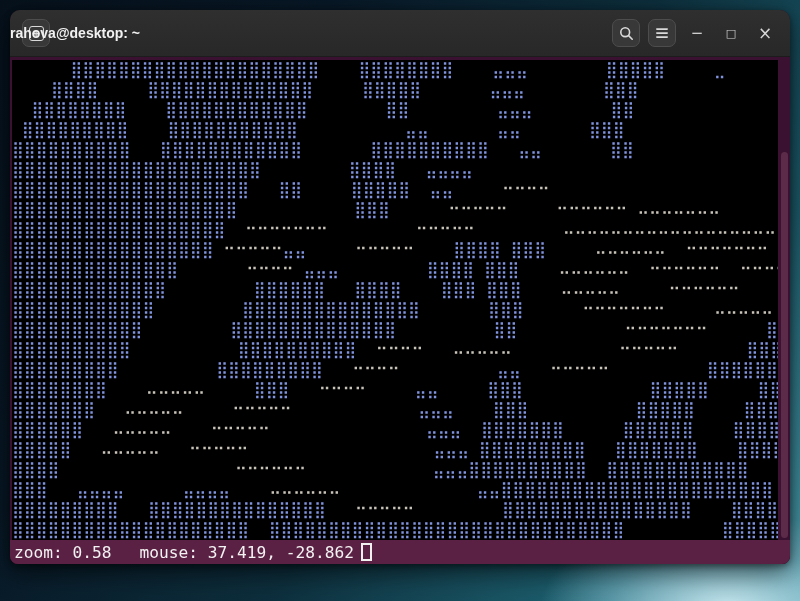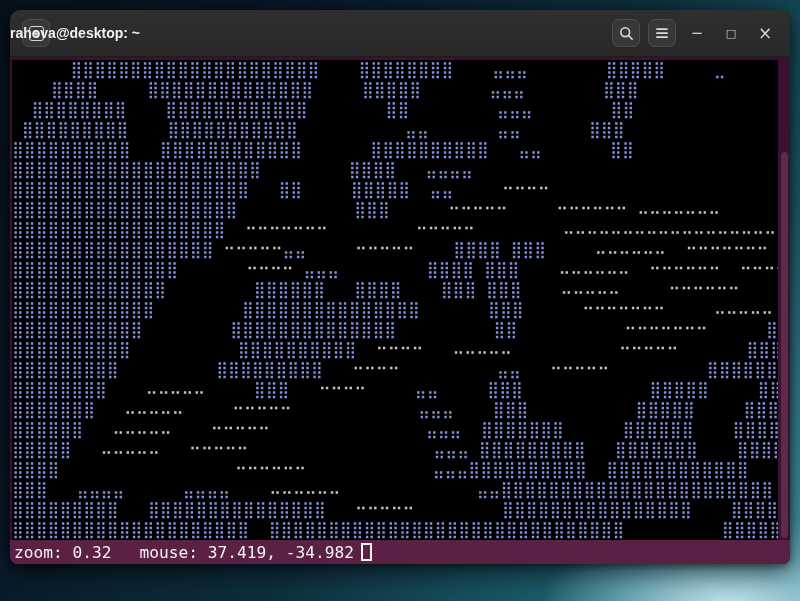--- a/index.html
+++ b/index.html
@@ -101,19 +101,19 @@
       <div class="winctl">−</div>
       <div class="winctl maxi">□</div>
       <div class="winctl close">×</div>
     </div>
   </div>
 
   <div class="terminal">
     <div class="map"><div><span style="color: rgb(0, 0, 0);">      </span><span style="color: rgb(128, 147, 222);">⣿⣿⣿⣿⣿⣿⣿⣿⣿⣿⣿⣿⣿⣿⣿⣿⣿⣿⣿⣿⣿</span><span style="color: rgb(0, 0, 0);">    </span><span style="color: rgb(128, 147, 222);">⣿⣿⣿⣿⣿⣿⣿⣿</span><span style="color: rgb(0, 0, 0);">    </span><span style="color: rgb(128, 147, 222);">⣤⣤⣤</span><span style="color: rgb(0, 0, 0);">        </span><span style="color: rgb(128, 147, 222);">⣿⣿⣿⣿⣿</span><span style="color: rgb(0, 0, 0);">     </span><span style="color: rgb(128, 147, 222);">⣀</span><span style="color: rgb(0, 0, 0);">             </span></div><div><span style="color: rgb(0, 0, 0);">    </span><span style="color: rgb(128, 147, 222);">⣿⣿⣿⣿</span><span style="color: rgb(0, 0, 0);">     </span><span style="color: rgb(128, 147, 222);">⣿⣿⣿⣿⣿⣿⣿⣿⣿⣿⣿⣿⣿⣿</span><span style="color: rgb(0, 0, 0);">     </span><span style="color: rgb(128, 147, 222);">⣿⣿⣿⣿⣿</span><span style="color: rgb(0, 0, 0);">       </span><span style="color: rgb(128, 147, 222);">⣤⣤⣤</span><span style="color: rgb(0, 0, 0);">        </span><span style="color: rgb(128, 147, 222);">⣿⣿⣿</span><span style="color: rgb(0, 0, 0);">                    </span></div><div><span style="color: rgb(0, 0, 0);">  </span><span style="color: rgb(128, 147, 222);">⣿⣿⣿⣿⣿⣿⣿⣿</span><span style="color: rgb(0, 0, 0);">    </span><span style="color: rgb(128, 147, 222);">⣿⣿⣿⣿⣿⣿⣿⣿⣿⣿⣿⣿</span><span style="color: rgb(0, 0, 0);">        </span><span style="color: rgb(128, 147, 222);">⣿⣿</span><span style="color: rgb(0, 0, 0);">         </span><span style="color: rgb(128, 147, 222);">⣤⣤⣤</span><span style="color: rgb(0, 0, 0);">        </span><span style="color: rgb(128, 147, 222);">⣿⣿</span><span style="color: rgb(0, 0, 0);">                    </span></div><div><span style="color: rgb(0, 0, 0);"> </span><span style="color: rgb(128, 147, 222);">⣿⣿⣿⣿⣿⣿⣿⣿⣿</span><span style="color: rgb(0, 0, 0);">    </span><span style="color: rgb(128, 147, 222);">⣿⣿⣿⣿⣿⣿⣿⣿⣿⣿⣿</span><span style="color: rgb(0, 0, 0);">           </span><span style="color: rgb(128, 147, 222);">⣤⣤</span><span style="color: rgb(0, 0, 0);">       </span><span style="color: rgb(128, 147, 222);">⣤⣤</span><span style="color: rgb(0, 0, 0);">       </span><span style="color: rgb(128, 147, 222);">⣿⣿⣿</span><span style="color: rgb(0, 0, 0);">                     </span></div><div><span style="color: rgb(128, 147, 222);">⣿⣿⣿⣿⣿⣿⣿⣿⣿⣿</span><span style="color: rgb(0, 0, 0);">   </span><span style="color: rgb(128, 147, 222);">⣿⣿⣿⣿⣿⣿⣿⣿⣿⣿⣿⣿</span><span style="color: rgb(0, 0, 0);">       </span><span style="color: rgb(128, 147, 222);">⣿⣿⣿⣿⣿⣿⣿⣿⣿⣿</span><span style="color: rgb(0, 0, 0);">   </span><span style="color: rgb(128, 147, 222);">⣤⣤</span><span style="color: rgb(0, 0, 0);">       </span><span style="color: rgb(128, 147, 222);">⣿⣿</span><span style="color: rgb(0, 0, 0);">                      </span></div><div><span style="color: rgb(128, 147, 222);">⣿⣿⣿⣿⣿⣿⣿⣿⣿⣿⣿⣿⣿⣿⣿⣿⣿⣿⣿⣿⣿</span><span style="color: rgb(0, 0, 0);">         </span><span style="color: rgb(128, 147, 222);">⣿⣿⣿⣿</span><span style="color: rgb(0, 0, 0);">   </span><span style="color: rgb(128, 147, 222);">⣤⣤⣤⣤</span><span style="color: rgb(0, 0, 0);">                                     </span></div><div><span style="color: rgb(128, 147, 222);">⣿⣿⣿⣿⣿⣿⣿⣿⣿⣿⣿⣿⣿⣿⣿⣿⣿⣿⣿⣿</span><span style="color: rgb(0, 0, 0);">   </span><span style="color: rgb(128, 147, 222);">⣿⣿</span><span style="color: rgb(0, 0, 0);">     </span><span style="color: rgb(128, 147, 222);">⣿⣿⣿⣿⣿</span><span style="color: rgb(0, 0, 0);">  </span><span style="color: rgb(128, 147, 222);">⣤⣤</span><span style="color: rgb(0, 0, 0);">     </span><span style="color: rgb(201, 196, 186);">⠒⠒⠒⠒</span><span style="color: rgb(0, 0, 0);">                              </span></div><div><span style="color: rgb(128, 147, 222);">⣿⣿⣿⣿⣿⣿⣿⣿⣿⣿⣿⣿⣿⣿⣿⣿⣿⣿⣿</span><span style="color: rgb(0, 0, 0);">            </span><span style="color: rgb(128, 147, 222);">⣿⣿⣿</span><span style="color: rgb(0, 0, 0);">      </span><span style="color: rgb(201, 196, 186);">⠒⠒⠒⠒⠒</span><span style="color: rgb(0, 0, 0);">     </span><span style="color: rgb(201, 196, 186);">⠒⠒⠒⠒⠒⠒</span><span style="color: rgb(0, 0, 0);"> </span><span style="color: rgb(201, 196, 186);">⠤⠤⠤⠤⠤⠤⠤</span><span style="color: rgb(0, 0, 0);">              </span></div><div><span style="color: rgb(128, 147, 222);">⣿⣿⣿⣿⣿⣿⣿⣿⣿⣿⣿⣿⣿⣿⣿⣿⣿⣿</span><span style="color: rgb(0, 0, 0);">  </span><span style="color: rgb(201, 196, 186);">⠒⠒⠒⠒⠒⠒⠒</span><span style="color: rgb(0, 0, 0);">         </span><span style="color: rgb(201, 196, 186);">⠒⠒⠒⠒⠒</span><span style="color: rgb(0, 0, 0);">         </span><span style="color: rgb(201, 196, 186);">⠤⠤⠤⠤⠤⠤⠤⠤⠤⠤⠤⠤⠤⠤⠤⠤⠤⠤⠤</span></div><div><span style="color: rgb(128, 147, 222);">⣿⣿⣿⣿⣿⣿⣿⣿⣿⣿⣿⣿⣿⣿⣿⣿⣿</span><span style="color: rgb(0, 0, 0);"> </span><span style="color: rgb(201, 196, 186);">⠒⠒⠒⠒⠒</span><span style="color: rgb(128, 147, 222);">⣤⣤</span><span style="color: rgb(0, 0, 0);">     </span><span style="color: rgb(201, 196, 186);">⠒⠒⠒⠒⠒</span><span style="color: rgb(0, 0, 0);">    </span><span style="color: rgb(128, 147, 222);">⣿⣿⣿⣿</span><span style="color: rgb(0, 0, 0);"> </span><span style="color: rgb(128, 147, 222);">⣿⣿⣿</span><span style="color: rgb(0, 0, 0);">     </span><span style="color: rgb(201, 196, 186);">⠤⠤⠤⠤⠤⠤</span><span style="color: rgb(0, 0, 0);">  </span><span style="color: rgb(201, 196, 186);">⠒⠒⠒⠒⠒⠒⠒</span><span style="color: rgb(0, 0, 0);">     </span></div><div><span style="color: rgb(128, 147, 222);">⣿⣿⣿⣿⣿⣿⣿⣿⣿⣿⣿⣿⣿⣿</span><span style="color: rgb(0, 0, 0);">       </span><span style="color: rgb(201, 196, 186);">⠒⠒⠒⠒</span><span style="color: rgb(0, 0, 0);"> </span><span style="color: rgb(128, 147, 222);">⣤⣤⣤</span><span style="color: rgb(0, 0, 0);">         </span><span style="color: rgb(128, 147, 222);">⣿⣿⣿⣿</span><span style="color: rgb(0, 0, 0);"> </span><span style="color: rgb(128, 147, 222);">⣿⣿⣿</span><span style="color: rgb(0, 0, 0);">    </span><span style="color: rgb(201, 196, 186);">⠤⠤⠤⠤⠤⠤</span><span style="color: rgb(0, 0, 0);">  </span><span style="color: rgb(201, 196, 186);">⠒⠒⠒⠒⠒⠒</span><span style="color: rgb(0, 0, 0);">  </span><span style="color: rgb(201, 196, 186);">⠒⠒⠒⠒⠒</span></div><div><span style="color: rgb(128, 147, 222);">⣿⣿⣿⣿⣿⣿⣿⣿⣿⣿⣿⣿⣿</span><span style="color: rgb(0, 0, 0);">         </span><span style="color: rgb(128, 147, 222);">⣿⣿⣿⣿⣿⣿</span><span style="color: rgb(0, 0, 0);">   </span><span style="color: rgb(128, 147, 222);">⣿⣿⣿⣿</span><span style="color: rgb(0, 0, 0);">    </span><span style="color: rgb(128, 147, 222);">⣿⣿⣿</span><span style="color: rgb(0, 0, 0);"> </span><span style="color: rgb(128, 147, 222);">⣿⣿⣿</span><span style="color: rgb(0, 0, 0);">    </span><span style="color: rgb(201, 196, 186);">⠤⠤⠤⠤⠤</span><span style="color: rgb(0, 0, 0);">     </span><span style="color: rgb(201, 196, 186);">⠒⠒⠒⠒⠒⠒</span><span style="color: rgb(0, 0, 0);">      </span></div><div><span style="color: rgb(128, 147, 222);">⣿⣿⣿⣿⣿⣿⣿⣿⣿⣿⣿⣿</span><span style="color: rgb(0, 0, 0);">         </span><span style="color: rgb(128, 147, 222);">⣿⣿⣿⣿⣿⣿⣿⣿⣿⣿⣿⣿⣿⣿⣿</span><span style="color: rgb(0, 0, 0);">       </span><span style="color: rgb(128, 147, 222);">⣿⣿⣿</span><span style="color: rgb(0, 0, 0);">      </span><span style="color: rgb(201, 196, 186);">⠒⠒⠒⠒⠒⠒⠒</span><span style="color: rgb(0, 0, 0);">     </span><span style="color: rgb(201, 196, 186);">⠤⠤⠤⠤⠤</span><span style="color: rgb(0, 0, 0);">     </span></div><div><span style="color: rgb(128, 147, 222);">⣿⣿⣿⣿⣿⣿⣿⣿⣿⣿⣿</span><span style="color: rgb(0, 0, 0);">         </span><span style="color: rgb(128, 147, 222);">⣿⣿⣿⣿⣿⣿⣿⣿⣿⣿⣿⣿⣿⣿</span><span style="color: rgb(0, 0, 0);">          </span><span style="color: rgb(128, 147, 222);">⣿⣿</span><span style="color: rgb(0, 0, 0);">           </span><span style="color: rgb(201, 196, 186);">⠒⠒⠒⠒⠒⠒⠒</span><span style="color: rgb(0, 0, 0);">      </span><span style="color: rgb(128, 147, 222);">⣿⣿⣿⣿⣿⣿</span></div><div><span style="color: rgb(128, 147, 222);">⣿⣿⣿⣿⣿⣿⣿⣿⣿⣿</span><span style="color: rgb(0, 0, 0);">           </span><span style="color: rgb(128, 147, 222);">⣿⣿⣿⣿⣿⣿⣿⣿⣿⣿</span><span style="color: rgb(0, 0, 0);">  </span><span style="color: rgb(201, 196, 186);">⠒⠒⠒⠒</span><span style="color: rgb(0, 0, 0);">   </span><span style="color: rgb(201, 196, 186);">⠤⠤⠤⠤⠤</span><span style="color: rgb(0, 0, 0);">           </span><span style="color: rgb(201, 196, 186);">⠒⠒⠒⠒⠒</span><span style="color: rgb(0, 0, 0);">       </span><span style="color: rgb(128, 147, 222);">⣿⣿⣿⣿⣿⣿</span></div><div><span style="color: rgb(128, 147, 222);">⣿⣿⣿⣿⣿⣿⣿⣿⣿</span><span style="color: rgb(0, 0, 0);">          </span><span style="color: rgb(128, 147, 222);">⣿⣿⣿⣿⣿⣿⣿⣿⣿</span><span style="color: rgb(0, 0, 0);">   </span><span style="color: rgb(201, 196, 186);">⠒⠒⠒⠒</span><span style="color: rgb(0, 0, 0);">          </span><span style="color: rgb(128, 147, 222);">⣤⣤</span><span style="color: rgb(0, 0, 0);">   </span><span style="color: rgb(201, 196, 186);">⠒⠒⠒⠒⠒</span><span style="color: rgb(0, 0, 0);">          </span><span style="color: rgb(128, 147, 222);">⣿⣿⣿⣿⣿⣿</span><span style="color: rgb(0, 0, 0);">   </span></div><div><span style="color: rgb(128, 147, 222);">⣿⣿⣿⣿⣿⣿⣿⣿</span><span style="color: rgb(0, 0, 0);">    </span><span style="color: rgb(201, 196, 186);">⠤⠤⠤⠤⠤</span><span style="color: rgb(0, 0, 0);">     </span><span style="color: rgb(128, 147, 222);">⣿⣿⣿</span><span style="color: rgb(0, 0, 0);">   </span><span style="color: rgb(201, 196, 186);">⠒⠒⠒⠒</span><span style="color: rgb(0, 0, 0);">     </span><span style="color: rgb(128, 147, 222);">⣤⣤</span><span style="color: rgb(0, 0, 0);">     </span><span style="color: rgb(128, 147, 222);">⣿⣿⣿</span><span style="color: rgb(0, 0, 0);">             </span><span style="color: rgb(128, 147, 222);">⣿⣿⣿⣿⣿</span><span style="color: rgb(0, 0, 0);">     </span><span style="color: rgb(128, 147, 222);">⣿⣿⣿⣿⣿⣿⣿⣿</span></div><div><span style="color: rgb(128, 147, 222);">⣿⣿⣿⣿⣿⣿⣿</span><span style="color: rgb(0, 0, 0);">   </span><span style="color: rgb(201, 196, 186);">⠤⠤⠤⠤⠤</span><span style="color: rgb(0, 0, 0);">     </span><span style="color: rgb(201, 196, 186);">⠒⠒⠒⠒⠒</span><span style="color: rgb(0, 0, 0);">             </span><span style="color: rgb(128, 147, 222);">⣤⣤⣤</span><span style="color: rgb(0, 0, 0);">    </span><span style="color: rgb(128, 147, 222);">⣿⣿⣿</span><span style="color: rgb(0, 0, 0);">           </span><span style="color: rgb(128, 147, 222);">⣿⣿⣿⣿⣿</span><span style="color: rgb(0, 0, 0);">     </span><span style="color: rgb(128, 147, 222);">⣿⣿⣿⣿⣿⣿⣿⣿⣿</span></div><div><span style="color: rgb(128, 147, 222);">⣿⣿⣿⣿⣿⣿</span><span style="color: rgb(0, 0, 0);">   </span><span style="color: rgb(201, 196, 186);">⠤⠤⠤⠤⠤</span><span style="color: rgb(0, 0, 0);">    </span><span style="color: rgb(201, 196, 186);">⠒⠒⠒⠒⠒</span><span style="color: rgb(0, 0, 0);">                </span><span style="color: rgb(128, 147, 222);">⣤⣤⣤</span><span style="color: rgb(0, 0, 0);">  </span><span style="color: rgb(128, 147, 222);">⣿⣿⣿⣿⣿⣿⣿</span><span style="color: rgb(0, 0, 0);">      </span><span style="color: rgb(128, 147, 222);">⣿⣿⣿⣿⣿⣿</span><span style="color: rgb(0, 0, 0);">    </span><span style="color: rgb(128, 147, 222);">⣿⣿⣿⣿⣿⣿⣿⣿⣿⣿⣿</span></div><div><span style="color: rgb(128, 147, 222);">⣿⣿⣿⣿⣿</span><span style="color: rgb(0, 0, 0);">   </span><span style="color: rgb(201, 196, 186);">⠤⠤⠤⠤⠤</span><span style="color: rgb(0, 0, 0);">   </span><span style="color: rgb(201, 196, 186);">⠒⠒⠒⠒⠒</span><span style="color: rgb(0, 0, 0);">                   </span><span style="color: rgb(128, 147, 222);">⣤⣤⣤</span><span style="color: rgb(0, 0, 0);"> </span><span style="color: rgb(128, 147, 222);">⣿⣿⣿⣿⣿⣿⣿⣿⣿</span><span style="color: rgb(0, 0, 0);">   </span><span style="color: rgb(128, 147, 222);">⣿⣿⣿⣿⣿⣿⣿</span><span style="color: rgb(0, 0, 0);">    </span><span style="color: rgb(128, 147, 222);">⣿⣿⣿⣿⣿⣿⣿⣿⣿⣿⣿</span></div><div><span style="color: rgb(128, 147, 222);">⣿⣿⣿⣿</span><span style="color: rgb(0, 0, 0);">                  </span><span style="color: rgb(201, 196, 186);">⠒⠒⠒⠒⠒⠒</span><span style="color: rgb(0, 0, 0);">             </span><span style="color: rgb(128, 147, 222);">⣤⣤⣤⣿⣿⣿⣿⣿⣿⣿⣿⣿⣿</span><span style="color: rgb(0, 0, 0);">  </span><span style="color: rgb(128, 147, 222);">⣿⣿⣿⣿⣿⣿⣿⣿⣿⣿⣿⣿</span><span style="color: rgb(0, 0, 0);">    </span></div><div><span style="color: rgb(128, 147, 222);">⣿⣿⣿</span><span style="color: rgb(0, 0, 0);">   </span><span style="color: rgb(128, 147, 222);">⣤⣤⣤⣤</span><span style="color: rgb(0, 0, 0);">      </span><span style="color: rgb(128, 147, 222);">⣤⣤⣤⣤</span><span style="color: rgb(0, 0, 0);">    </span><span style="color: rgb(201, 196, 186);">⠤⠤⠤⠤⠤⠤</span><span style="color: rgb(0, 0, 0);">              </span><span style="color: rgb(128, 147, 222);">⣤⣤⣿⣿⣿⣿⣿⣿⣿⣿⣿⣿⣿⣿⣿⣿⣿⣿⣿⣿⣿⣿⣿⣿⣿</span><span style="color: rgb(0, 0, 0);">    </span></div><div><span style="color: rgb(128, 147, 222);">⣿⣿⣿⣿⣿⣿⣿⣿⣿</span><span style="color: rgb(0, 0, 0);">   </span><span style="color: rgb(128, 147, 222);">⣿⣿⣿⣿⣿⣿⣿⣿⣿⣿⣿⣿⣿⣿⣿</span><span style="color: rgb(0, 0, 0);">   </span><span style="color: rgb(201, 196, 186);">⠒⠒⠒⠒⠒</span><span style="color: rgb(0, 0, 0);">         </span><span style="color: rgb(128, 147, 222);">⣿⣿⣿⣿⣿⣿⣿⣿⣿⣿⣿⣿⣿⣿⣿⣿</span><span style="color: rgb(0, 0, 0);">    </span><span style="color: rgb(128, 147, 222);">⣿⣿⣿⣿⣿⣿⣿⣿⣿⣿⣿⣿⣿⣿</span></div><div><span style="color: rgb(128, 147, 222);">⣿⣿⣿⣿⣿⣿⣿⣿⣿⣿⣿⣿⣿⣿⣿⣿⣿⣿⣿⣿</span><span style="color: rgb(0, 0, 0);">  </span><span style="color: rgb(128, 147, 222);">⣿⣿⣿⣿⣿⣿⣿⣿⣿⣿⣿⣿⣿⣿⣿⣿⣿⣿⣿⣿⣿⣿⣿⣿⣿⣿⣿⣿⣿⣿</span><span style="color: rgb(0, 0, 0);">          </span><span style="color: rgb(128, 147, 222);">⣿⣿⣿⣿⣿⣿⣿⣿⣿⣿⣿⣿⣿⣿⣿⣿</span></div></div>
     <div class="scroll-thumb"></div>
     <div class="statusbar">
-      <span class="seg-zoom">zoom: 0.32</span>
-      <span>mouse: 37.419, -34.982</span>
+      <span class="seg-zoom">zoom: 0.58</span>
+      <span>mouse: 37.419, -28.862</span>
       <span class="cursor"></span>
     </div>
   </div>
 
 </div>
 
 </body></html>

